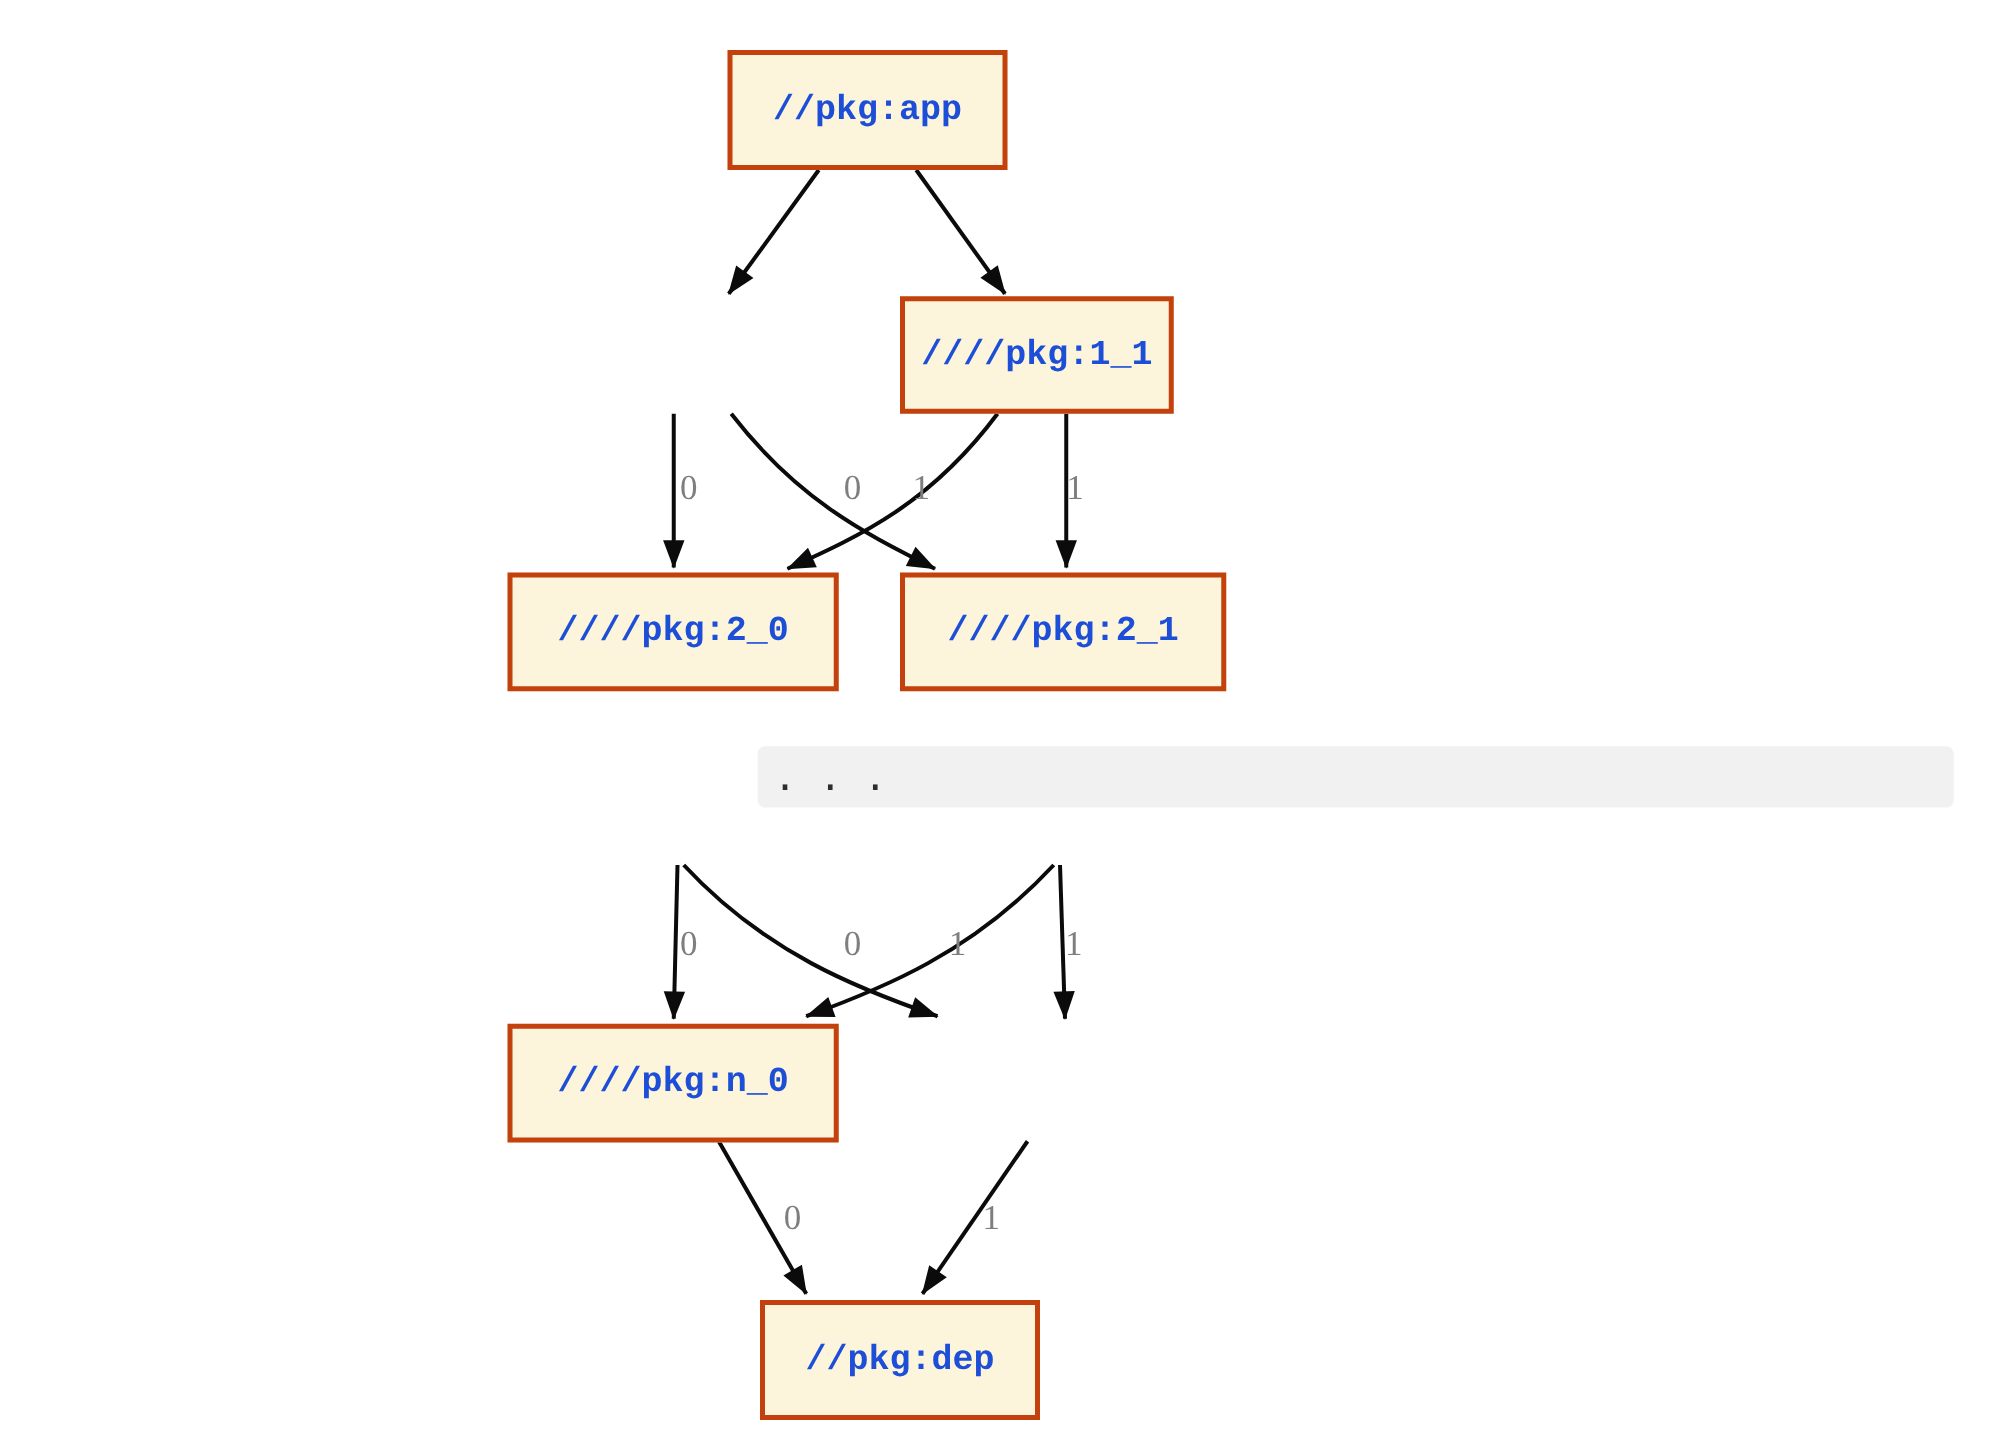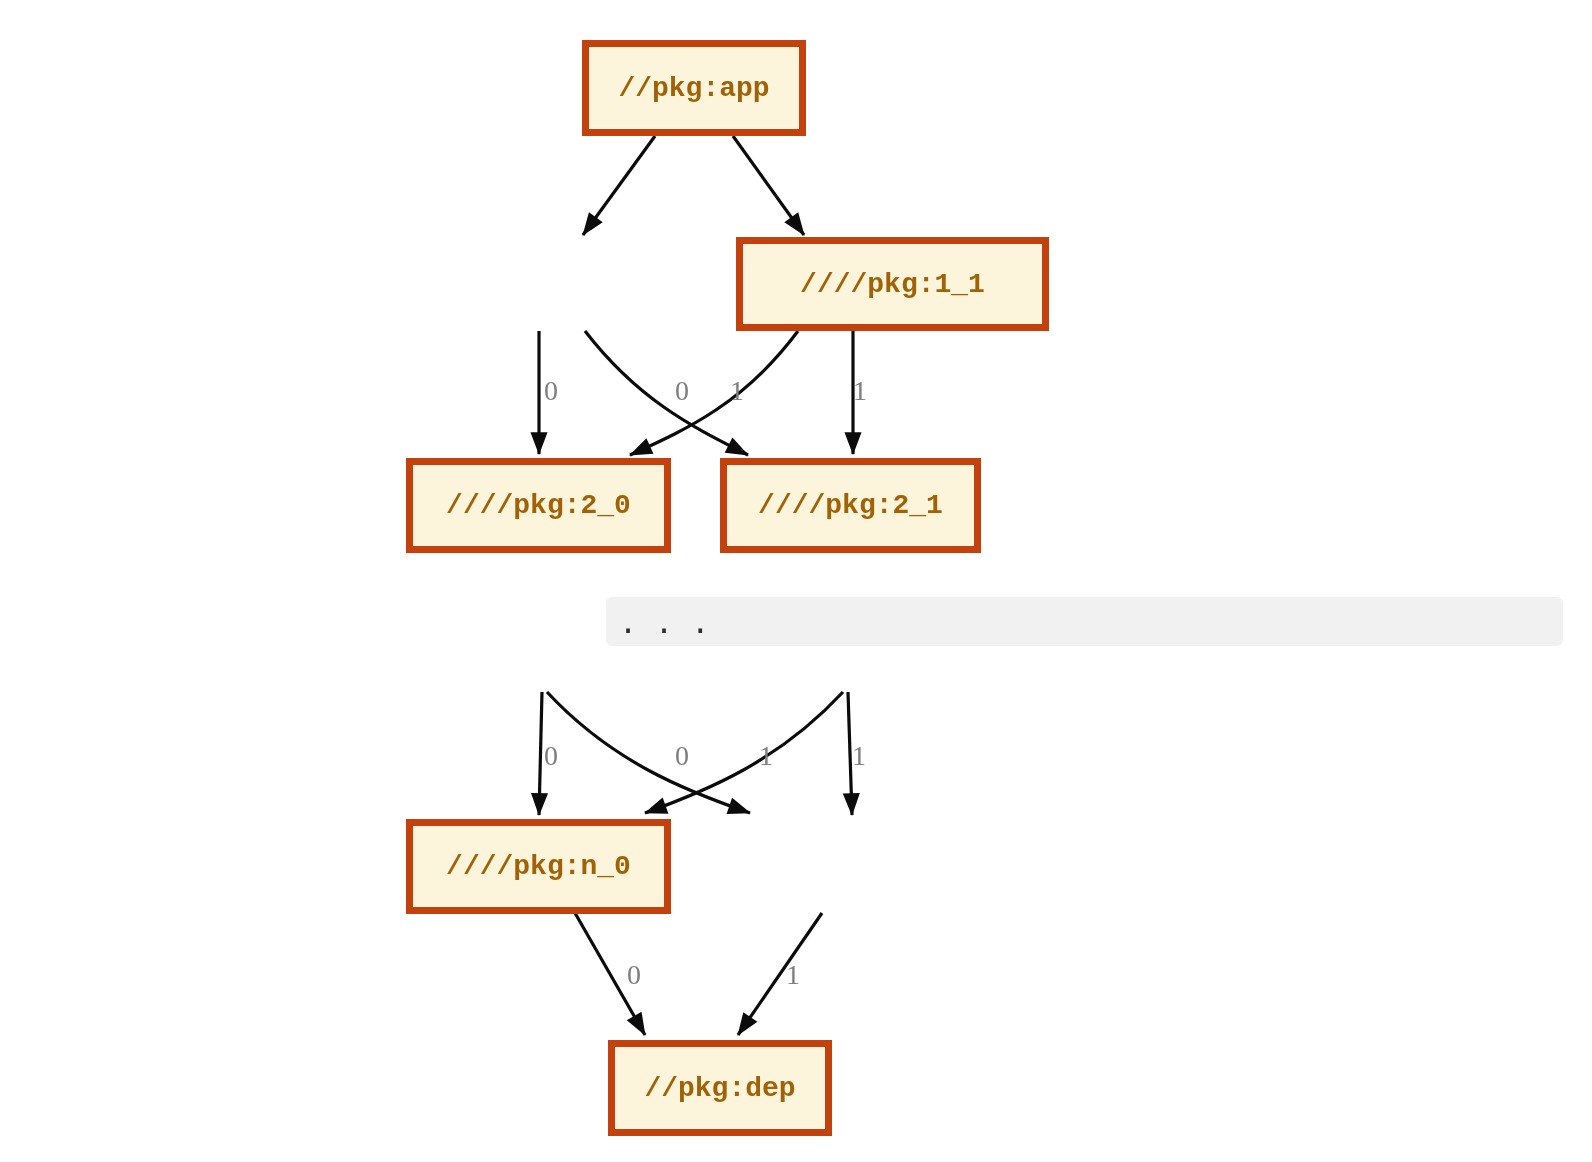--- a/index.html
+++ b/index.html
@@ -18,28 +18,28 @@
   }
   .edges-layer path.edge {
     fill: none;
     stroke: #0b0b0b;
     stroke-width: 3.2px;
   }
   .node {
     position: absolute;
     box-sizing: border-box;
     background: #FCF5DB;
-    border: 7px solid #c2410c;
+    border: 4px solid #c2410c;
     display: flex;
     align-items: center;
     justify-content: center;
     font-family: "Liberation Mono", monospace;
     font-weight: 700;
     font-size: 28px;
-    color: #a16207;
+    color: #1d4ed8;
     white-space: nowrap;
   }
   .elabel {
     position: absolute;
     transform: translate(-50%, -50%);
     font-family: "Liberation Serif", serif;
     font-size: 28px;
     color: #7E7E7E;
     line-height: 1;
   }
@@ -82,21 +82,21 @@
     <path class="edge" d="M547,692 C612,762 686,791 750,813" marker-end="url(#arrow)"></path>
     <path class="edge" d="M843,692 C778,762 706,791 645,813" marker-end="url(#arrow)"></path>
     <path class="edge" d="M848,692 L852,815" marker-end="url(#arrow)"></path>
     <path class="edge" d="M575,913 L645,1035" marker-end="url(#arrow)"></path>
     <path class="edge" d="M822,913 L738,1035" marker-end="url(#arrow)"></path>
   </svg>
 
   <div class="node" style="left:582px; top:40px; width:224px; height:96px">//pkg:app</div>
 
 
-  <div class="node" style="left:736px; top:237px; width:313px; height:94px">////pkg:1_1</div>
+  <div class="node" style="left:720px; top:237px; width:219px; height:94px">////pkg:1_1</div>
 
   <div class="node" style="left:406px; top:458px; width:265px; height:95px">////pkg:2_0</div>
 
   <div class="node" style="left:720px; top:458px; width:261px; height:95px">////pkg:2_1</div>
 
   <div class="band">
     <span class="dots">. . .</span>
   </div>
 
   <div class="node" style="left:406px; top:819px; width:265px; height:95px">////pkg:n_0</div>

